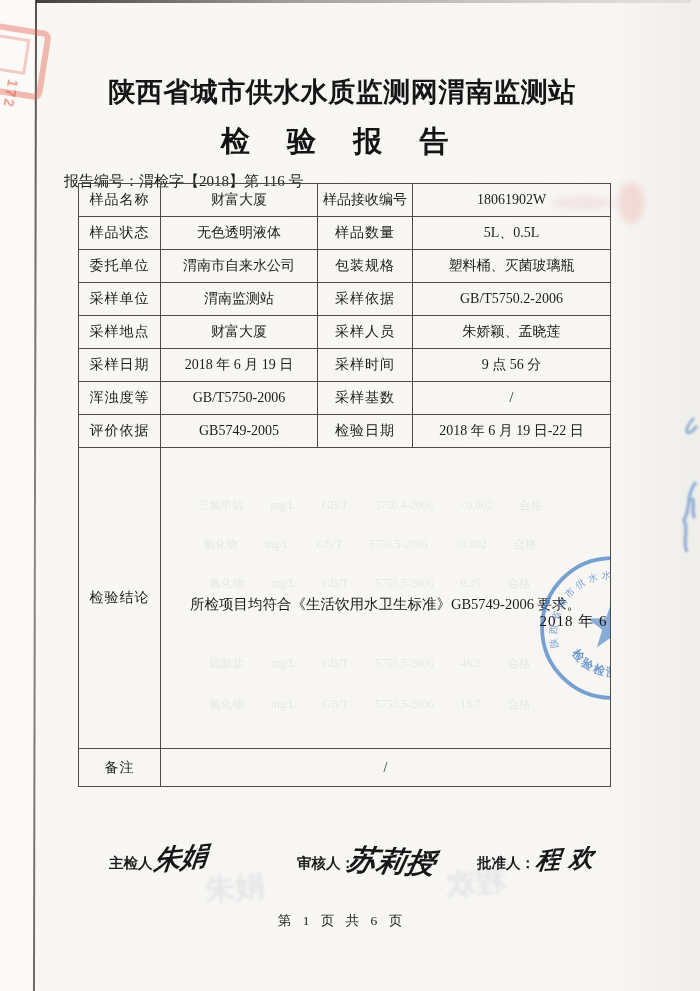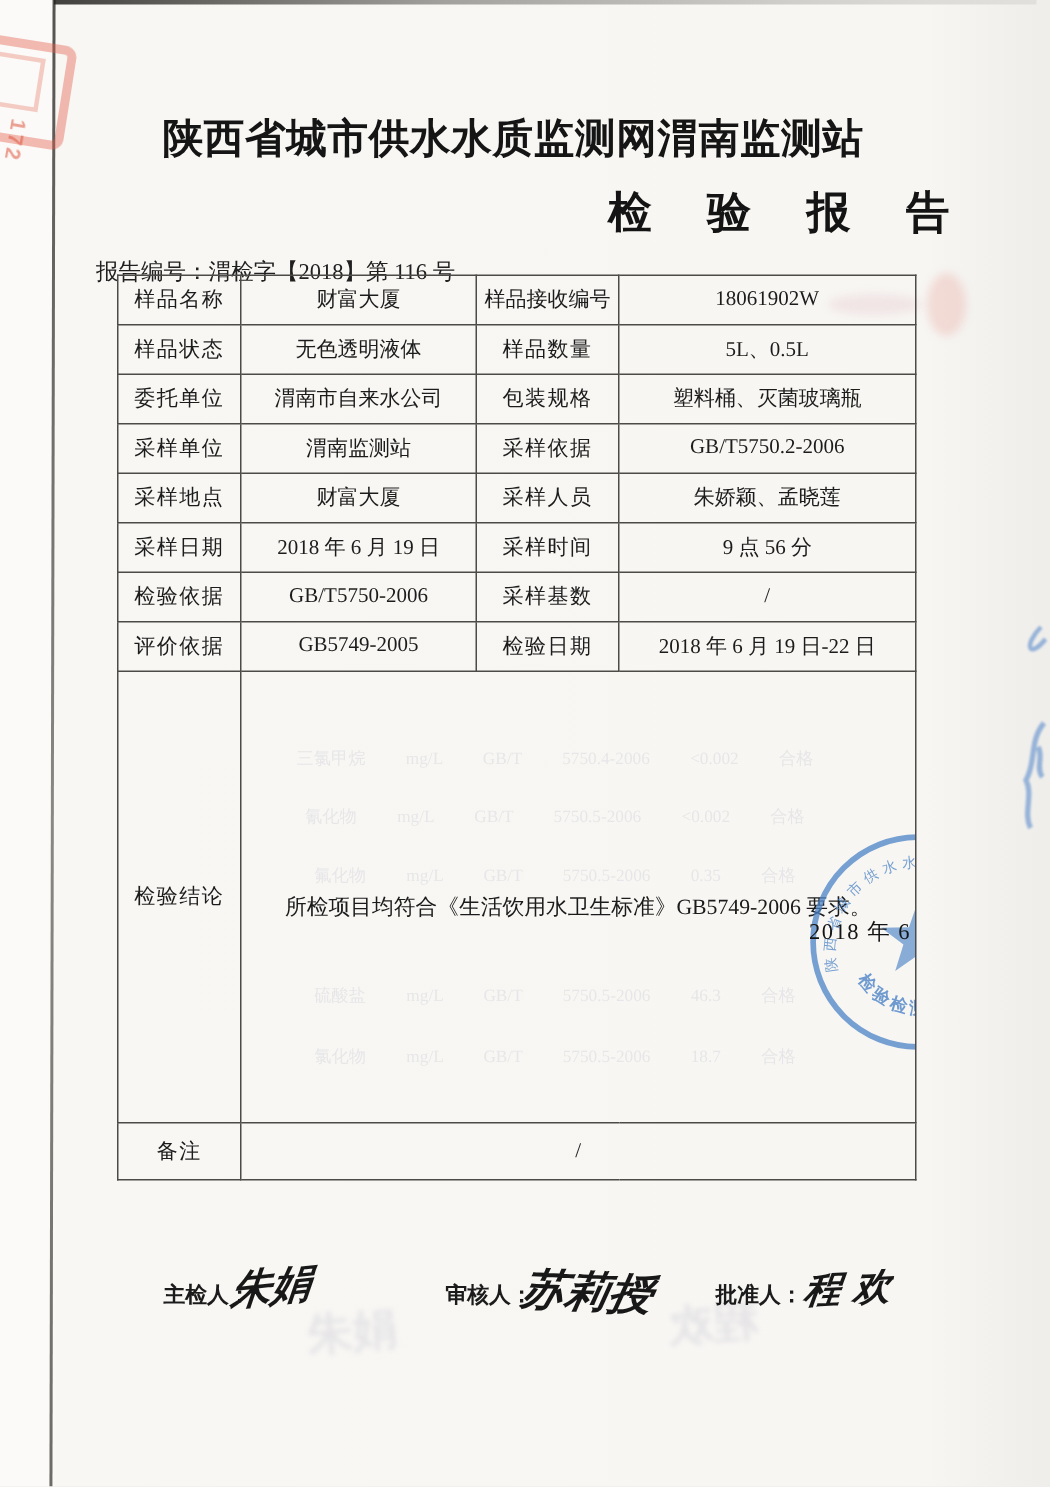--- a/index.html
+++ b/index.html
@@ -28,21 +28,21 @@
     font-size:14px;font-weight:bold;color:rgba(222,84,62,.55);
     transform:rotate(100deg);letter-spacing:2px;filter:blur(.4px);}
   .blue-edge-marks{position:absolute;left:670px;top:412px;opacity:.55;filter:blur(.8px);}
   .pink-blob{position:absolute;border-radius:50%;filter:blur(3px);}
   .pink-blob.b1{left:618px;top:182px;width:26px;height:42px;background:rgba(232,140,128,.25);}
   .pink-blob.b2{left:552px;top:196px;width:62px;height:14px;background:rgba(214,142,160,.16);}
 
   
   .doc-header{position:absolute;left:36px;top:74px;width:612px;text-align:center;}
   .org-title{font-size:27px;font-weight:bold;letter-spacing:.5px;margin:0;color:#151515;}
-  .report-title{font-size:29px;font-weight:bold;letter-spacing:15px;margin:12px 0 0 0;color:#141414;text-align:right;}
+  .report-title{font-size:29px;font-weight:bold;letter-spacing:15px;margin:12px 0 0 0;color:#141414;}
   .report-no{margin-top:10px;text-align:left;padding-left:28px;font-size:15px;color:#202020;}
 
   
   table.info{position:absolute;left:78px;top:183px;border-collapse:collapse;table-layout:fixed;}
   table.info td{border:1px solid #4d4b48;text-align:center;vertical-align:middle;
     font-size:14px;color:#1c1c1c;padding:0 2px;overflow:hidden;}
   td.lbl{letter-spacing:1px;}
   td.small{font-size:13.5px;letter-spacing:0;}
   tr.r{height:33px;}
   tr.proj{height:35px;}
@@ -142,21 +142,21 @@
       <td class="lbl">采样人员</td>
       <td>朱娇颖、孟晓莲</td>
     </tr>
     <tr class="r">
       <td class="lbl">采样日期</td>
       <td>2018 年 6 月 19 日</td>
       <td class="lbl">采样时间</td>
       <td>9 点 56 分</td>
     </tr>
     <tr class="r">
-      <td class="lbl">检验依据</td>
+      <td class="lbl">浑浊度等</td>
       <td>GB/T5750-2006</td>
       <td class="lbl">采样基数</td>
       <td>/</td>
     </tr>
     <tr class="r">
       <td class="lbl">评价依据</td>
       <td>GB5749-2005</td>
       <td class="lbl">检验日期</td>
       <td class="small">2018 年 6 月 19 日-22 日</td>
     </tr>
@@ -200,14 +200,15 @@
 
   <div class="sig-row">
     <span class="sig-label s1">主检人：</span>
     <span class="sig-name n1">朱娟</span>
     <span class="sig-label s2">审核人：</span>
     <span class="sig-name n2">苏莉授</span>
     <span class="sig-label s3">批准人：</span>
     <span class="sig-name n3">程欢</span>
   </div>
 
+  <div class="page-footer">第 1 页 共 6 页</div>
 
 </div>
 
 </body></html>

